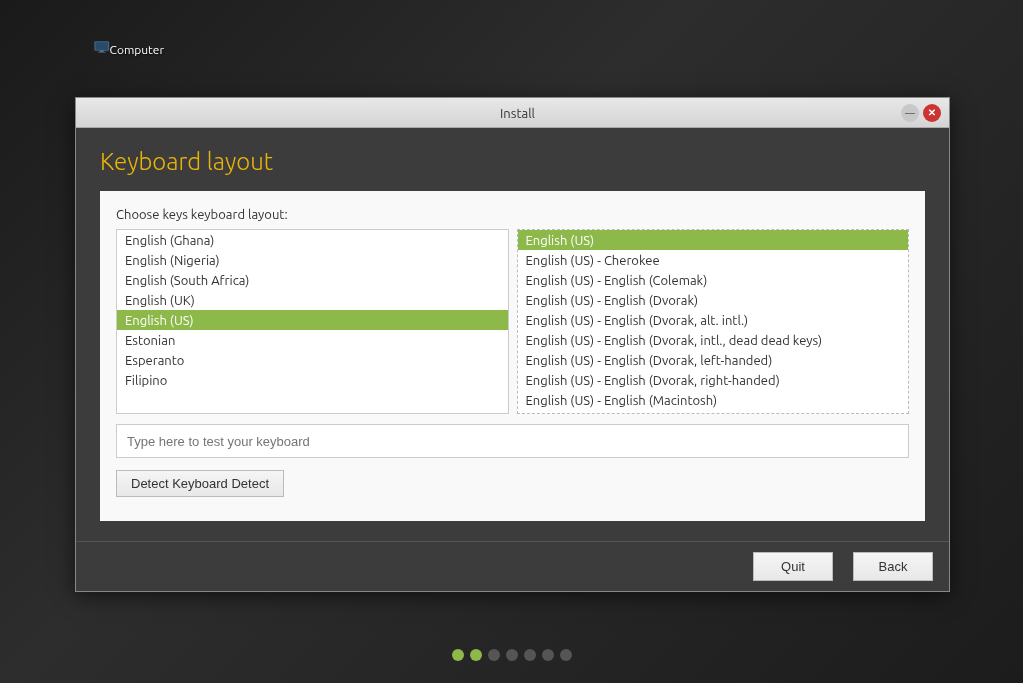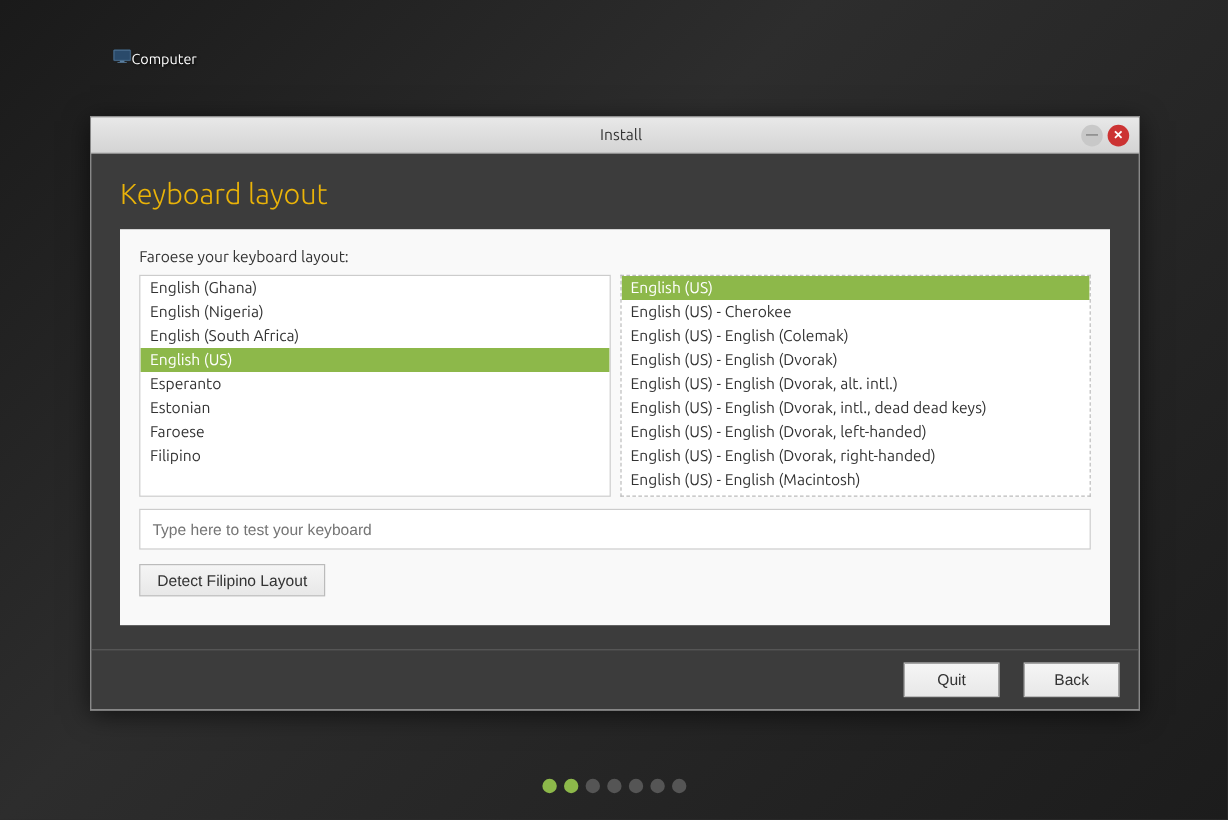--- a/index.html
+++ b/index.html
@@ -270,54 +270,54 @@
       <div class="titlebar-controls">
         <button class="titlebar-btn minimize">—</button>
         <button class="titlebar-btn close">✕</button>
       </div>
     </div>
 
     <div class="content">
       <div class="page-title">Keyboard layout</div>
 
       <div class="panel">
-        <div class="panel-label">Faroese your keyboard layout:</div>
+        <div class="panel-label">Choose keys keyboard layout:</div>
 
         
         <div class="lists-row">
 
           <div class="list-container">
             <div class="list-item">English (Ghana)</div>
             <div class="list-item">English (Nigeria)</div>
             <div class="list-item">English (South Africa)</div>
+            <div class="list-item">English (UK)</div>
             <div class="list-item selected-green">English (US)</div>
+            <div class="list-item">Estonian</div>
             <div class="list-item">Esperanto</div>
-            <div class="list-item">Estonian</div>
-            <div class="list-item">Faroese</div>
             <div class="list-item">Filipino</div>
           </div>
 
           <div class="list-container dashed">
             <div class="list-item selected-olive">English (US)</div>
             <div class="list-item">English (US) - Cherokee</div>
             <div class="list-item">English (US) - English (Colemak)</div>
             <div class="list-item">English (US) - English (Dvorak)</div>
             <div class="list-item">English (US) - English (Dvorak, alt. intl.)</div>
             <div class="list-item">English (US) - English (Dvorak, intl., dead dead keys)</div>
             <div class="list-item">English (US) - English (Dvorak, left-handed)</div>
             <div class="list-item">English (US) - English (Dvorak, right-handed)</div>
             <div class="list-item">English (US) - English (Macintosh)</div>
           </div>
         </div>
 
         
         <input type="text" class="test-input" placeholder="Type here to test your keyboard" style="">
 
         
-        <button class="detect-btn">Detect Filipino Layout</button>
+        <button class="detect-btn">Detect Keyboard Detect</button>
       </div>
     </div>
 
     <div class="bottom-bar">
       <button class="action-btn">Quit</button>
       <button class="action-btn">Back</button>
     </div>
 
   </div>
 

